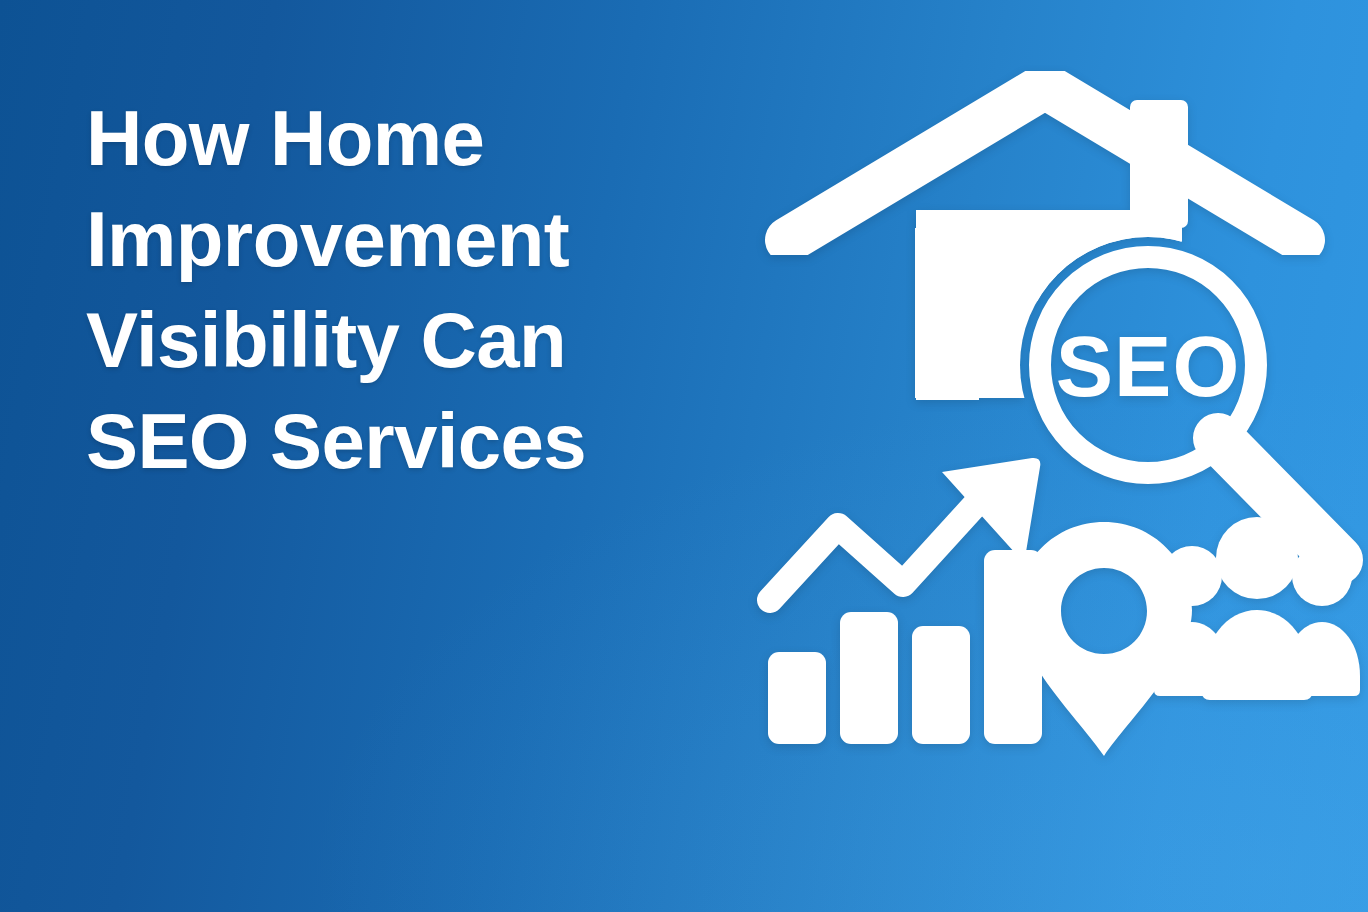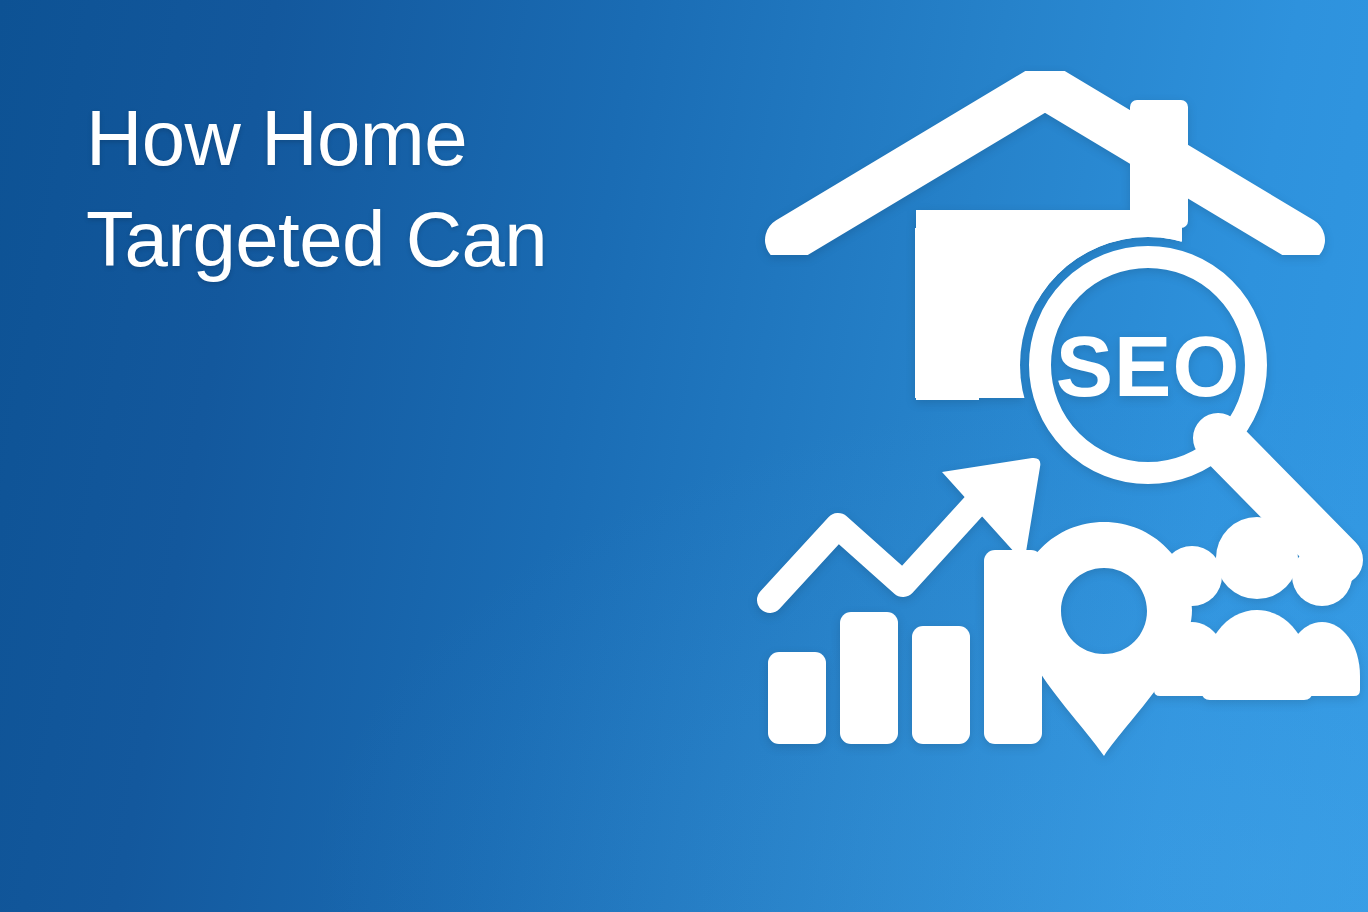--- a/index.html
+++ b/index.html
@@ -30,21 +30,21 @@
     left: 86px;
     top: 88px;
     width: 700px;
     z-index: 5;
   }
   #headline .hl-line {
     display: block;
     color: #ffffff;
     font-size: 78px;
     line-height: 101px;
-    font-weight: 400;
+    font-weight: 700;
     letter-spacing: -0.6px;
     white-space: nowrap;
     text-shadow: 0 2px 5px rgba(0,0,0,0.16);
   }
 
   
   #artwork {
     position: absolute;
     left: 740px;
     top: 60px;
@@ -67,21 +67,23 @@
     letter-spacing: 1px;
   }
 </style>
 </head>
 <body>
 
 <div id="stage">
 
   <div id="headline">
     <span class="hl-line">How Home</span>
-    <span class="hl-line">Targeted Can</span>
+    <span class="hl-line">Improvement</span>
+    <span class="hl-line">Visibility Can</span>
+    <span class="hl-line">SEO Services</span>
   </div>
 
   <div id="artwork">
     <svg viewBox="0 0 628 720" xmlns="http://www.w3.org/2000/svg">
 
       <defs>
         <mask id="houseMask">
           <rect x="0" y="0" width="628" height="720" fill="#fff"></rect>
 
           <circle cx="408" cy="305" r="128" fill="#000"></circle>

